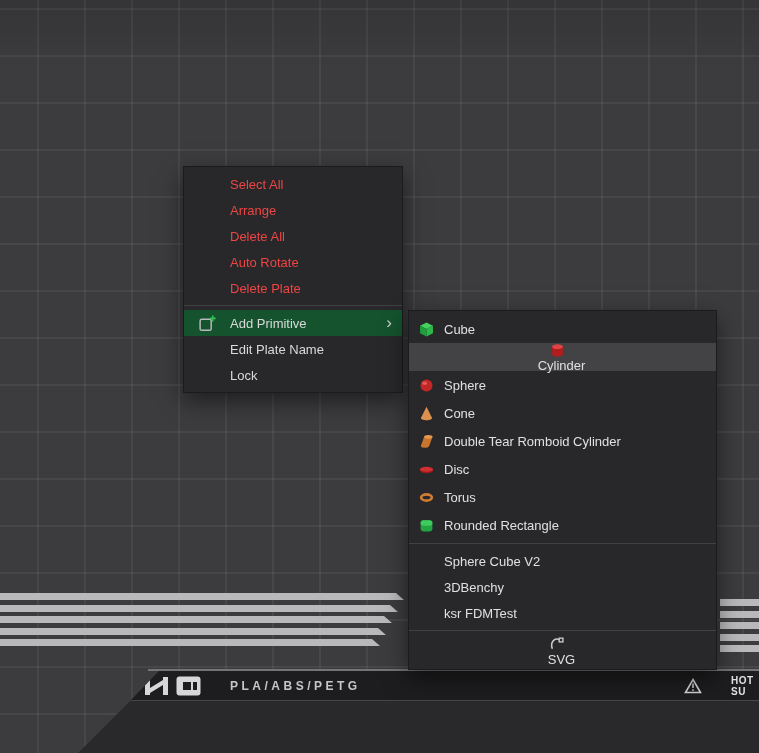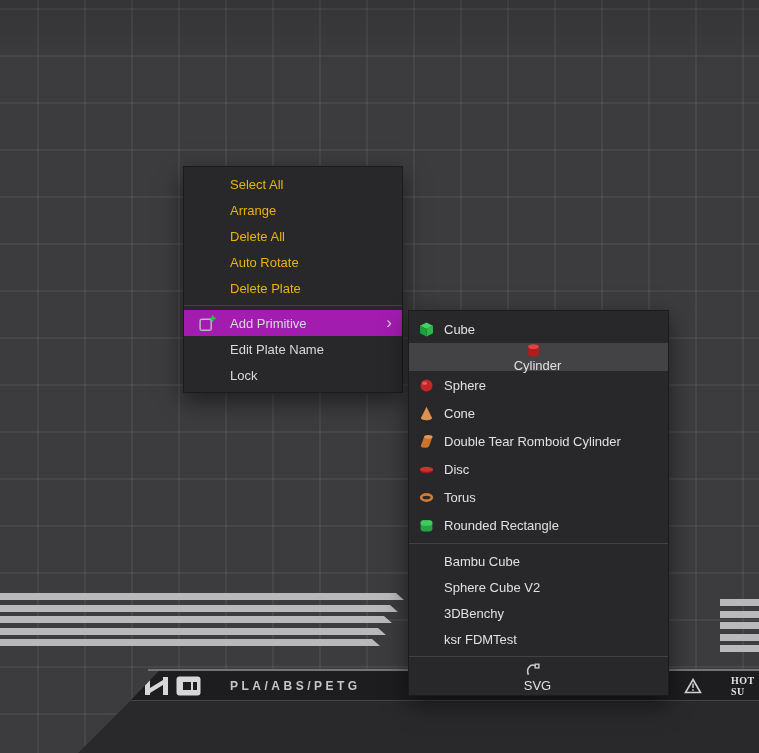--- a/index.html
+++ b/index.html
@@ -39,25 +39,25 @@
   .bottom-dark{
     position:absolute;left:78px;top:701px;width:681px;height:52px;background:#29292b;
     clip-path:polygon(52px 0, 100% 0, 100% 100%, 0 100%);
   }
   
   .menu{
     position:absolute;background:#28282a;border:1px solid #1b1b1d;
     box-shadow:0 8px 22px rgba(0,0,0,0.5);padding:4px 0;box-sizing:border-box;
   }
   #ctx{left:183px;top:166px;width:220px;}
-  #sub{left:408px;top:310px;width:261px;}
+  #sub{left:408px;top:310px;width:309px;}
   .mi{height:26px;display:flex;align-items:center;font-size:13px;color:#d9d9da;padding:0 10px;cursor:default;white-space:nowrap;}
-  .mi.disabled{color:#eab308;padding-left:46px;}
+  .mi.disabled{color:#ef4444;padding-left:46px;}
   .mi.indent{padding-left:46px;}
-  .mi.active{background:#a21caf;}
+  .mi.active{background:#14532d;}
   .mi-icon{width:20px;margin:0 13px 0 3px;display:flex;align-items:center;justify-content:center;}
   .mi-arrow{margin-left:auto;color:#cfcfd1;font-size:17px;line-height:1;padding-bottom:2px;}
   .smi{height:28px;display:flex;align-items:center;font-size:13px;color:#e0e0e1;padding:0 10px 0 8px;cursor:default;white-space:nowrap;}
   .smi-icon{width:18px;margin-right:9px;display:flex;align-items:center;justify-content:center;}
   .smi.hl{background:#434345;flex-direction:column;}
   .smi.model{padding-left:35px;height:26px;}
   .smi.svgrow{height:30px;flex-direction:column;}
   .sep{height:1px;background:#414144;margin:4px 0;}
 </style>
 </head>
@@ -97,21 +97,21 @@
     </span>
     <span class="band-item material-label" style="left:100px;">PLA/ABS/PETG</span>
     <span class="band-item" style="left:554px;">
       <svg width="25" height="17" viewBox="0 0 25 17">
         <path d="M9 2 L16.5 15 H1.5 Z" fill="none" stroke="#d2d2d5" stroke-width="1.6"></path>
         <line x1="9" y1="6" x2="9" y2="10.5" stroke="#d2d2d5" stroke-width="1.5"></line>
         <circle cx="9" cy="12.6" r="0.9" fill="#d2d2d5"></circle>
       </svg>
     </span>
     <span class="band-item corner-label" style="left:601px;">
-      <span style="display:block;font-family:Liberation Serif, serif;">
+      <span style="display:block;">
         <span style="display:block;">HOT</span>
         <span style="display:block;">SU</span>
       </span>
     </span>
   </div>
   <div class="bottom-dark"></div>
 
   <div class="menu" id="ctx">
     <div class="mi disabled">
       <span>Select All</span>
@@ -215,23 +215,20 @@
       <span class="smi-icon">
         <svg width="15" height="15" viewBox="0 0 14 14">
           <rect x="1.5" y="2" width="11" height="10.5" rx="3" fill="#23a341"></rect>
           <rect x="1.5" y="2" width="11" height="5.2" rx="2.6" fill="#3ecb5d"></rect>
         </svg>
       </span>
       <span>Rounded Rectangle</span>
     </div>
     <div class="sep"></div>
     <div class="smi model">
-      <span>Bambu Cube</span>
-    </div>
-    <div class="smi model">
       <span>Sphere Cube V2</span>
     </div>
     <div class="smi model">
       <span>3DBenchy</span>
     </div>
     <div class="smi model">
       <span>ksr FDMTest</span>
     </div>
     <div class="sep"></div>
     <div class="smi svgrow">

